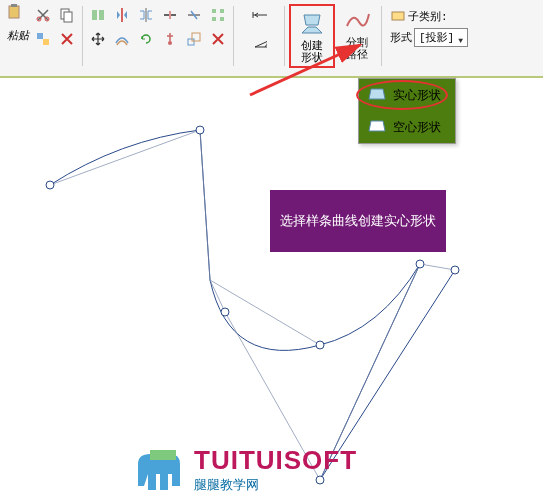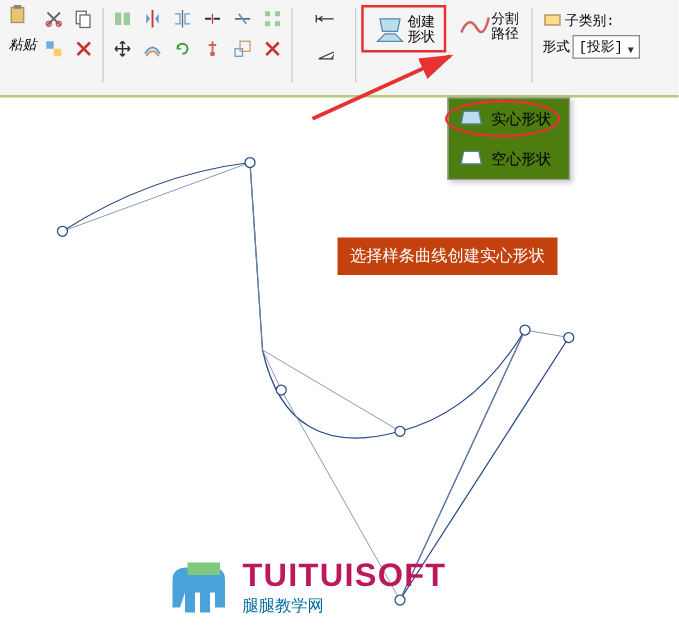--- a/index.html
+++ b/index.html
@@ -7,37 +7,37 @@
 
 .ribbon { background: #f5f5f5; border-bottom: 2px solid #b8c97a; padding: 4px 6px; display: flex; align-items: flex-start; gap: 2px; height: 78px; }
 .ribbon-group { display: flex; flex-direction: column; align-items: center; padding: 0 4px; }
 .ribbon-sep { width: 1px; background: #ccc; height: 60px; margin: 2px 2px; }
 
 .icon-grid { display: grid; grid-template-columns: repeat(3, 22px); grid-auto-rows: 22px; gap: 2px; }
 
 .ico { width: 22px; height: 22px; display: flex; align-items: center; justify-content: center; cursor: pointer; }
 .ico svg { width: 16px; height: 16px; }
 
-.big-btn { display: flex; flex-direction: row; align-items: center; padding: 2px 6px; cursor: pointer; text-align: center; }
+.big-btn { display: flex; flex-direction: column; align-items: center; padding: 2px 6px; cursor: pointer; text-align: center; }
 .big-btn .lbl { font-size: 11px; margin-top: 2px; line-height: 12px; }
 .big-btn svg { width: 28px; height: 28px; }
 
 .highlight-box { border: 2px solid #e73232; padding: 1px; }
 
 .dropdown-menu { position: absolute; top: 78px; left: 358px; background: #4d7c0f; border: 1px solid #999; box-shadow: 2px 2px 4px rgba(0,0,0,.2); z-index: 10; }
 .dropdown-item { display: flex; align-items: center; gap: 6px; padding: 6px 14px 6px 8px; cursor: pointer; font-size: 12px; }
 .dropdown-item svg { width: 20px; height: 20px; }
 
 .oval-highlight { position: absolute; border: 2px solid #e73232; border-radius: 50%; pointer-events: none; z-index: 11; }
 
 .arrow-line { position: absolute; pointer-events: none; z-index: 9; }
 
 .canvas { position: absolute; top: 80px; left: 0; right: 0; bottom: 0; background: #fff; }
 
-.tooltip-box { position: absolute; background: #c2410c; color: #fff; padding: 6px 10px; font-size: 13px; z-index: 12; }
+.tooltip-box { position: absolute; background: #701a75; color: #fff; padding: 22px 10px; font-size: 13px; z-index: 12; }
 
 .watermark { position: absolute; bottom: 6px; left: 130px; display: flex; align-items: center; gap: 8px; color: #069; }
 .watermark .brand { font-weight: bold; font-size: 26px; letter-spacing: 1px; color: #be185d; font-family: Arial, sans-serif; }
 .watermark .sub { font-size: 13px; color: #0369a1; margin-left: 0; }
 
 .sublabel-row { display: flex; align-items: center; gap: 2px; font-family: Liberation Mono, monospace; }
 .combo { border: 1px solid #888; background: #fff; padding: 1px 4px; display: flex; align-items: flex-end; gap: 4px; font-size: 11px; }
 .combo .arr { font-size: 8px; color: #333; }
 
 .paste-group { display: flex; align-items: flex-start; gap: 2px; font-style: italic; }

